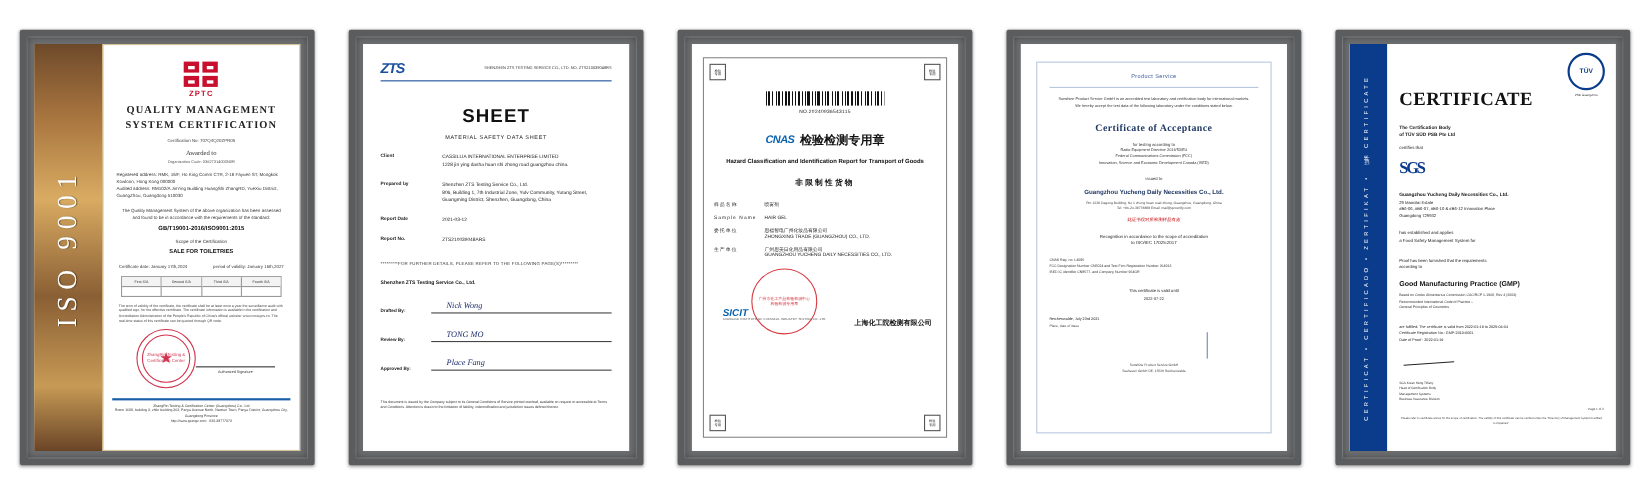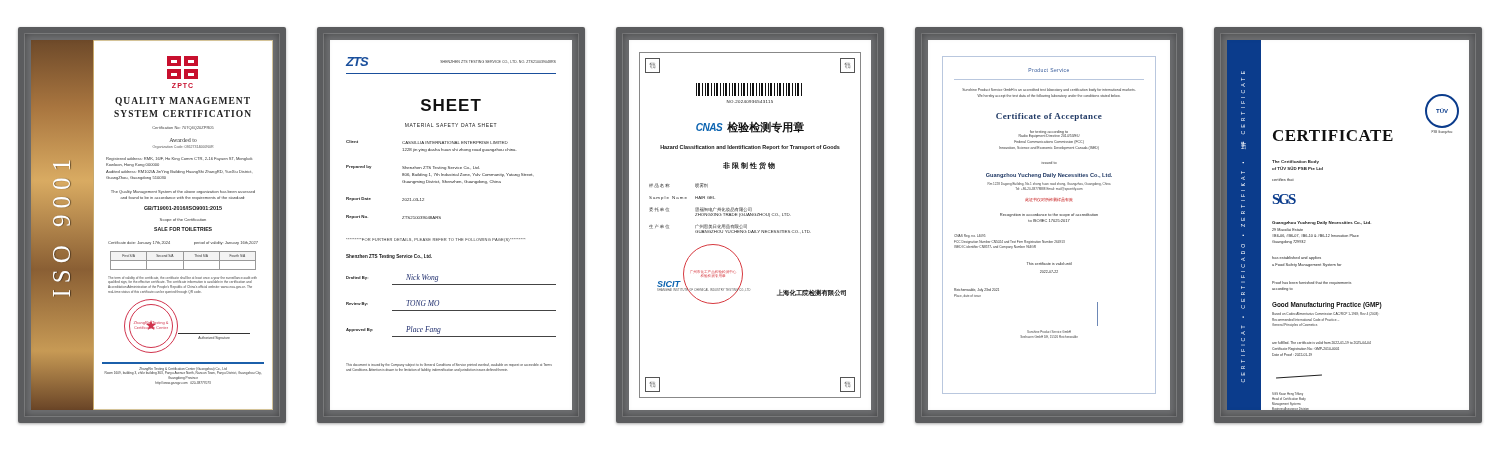--- a/index.html
+++ b/index.html
@@ -91,21 +91,21 @@
   .c2 .tophdr{display:flex;align-items:flex-start;gap:18px;border-bottom:1px solid #1a4f9c;padding-bottom:4px;}
   .zts{font-size:13px;font-weight:bold;color:#1a4f9c;font-style:italic;letter-spacing:-1px;}
   .c2 .cohdr{flex:1;text-align:right;font-size:3.6px;color:#333;padding-top:6px;}
   .c2 h1{text-align:center;font-size:17px;font-weight:bold;letter-spacing:1px;margin:22px 0 0 0;color:#111;}
   .c2 .sub{text-align:center;font-size:5px;letter-spacing:.6px;margin-top:6px;color:#222;}
   .kv{display:flex;margin-top:11px;font-size:4.4px;color:#222;}
   .kv .k{width:56px;font-weight:bold;}
   .kv .v{flex:1;line-height:1.6;}
   .c2 .dots{font-size:4px;color:#333;margin-top:16px;letter-spacing:.2px;}
   .c2 .signoff{font-size:4.6px;font-weight:bold;margin-top:12px;color:#111;}
-  .sigrow{display:flex;align-items:center;margin-top:11px;font-size:4.2px;color:#222;}
+  .sigrow{display:flex;align-items:flex-end;margin-top:11px;font-size:4.2px;color:#222;}
   .sigrow .lbl{width:46px;font-weight:bold;}
   .sigrow .ln{flex:1;border-bottom:1px solid #444;position:relative;height:14px;}
   .sigrow .hand{position:absolute;left:14px;bottom:2px;font-family:"Liberation Serif",serif;font-style:italic;font-size:7.5px;color:#1b2a6b;}
   .c2 .footer{font-size:3.2px;color:#333;line-height:1.5;margin-top:26px;}
 
   
   .c3{padding:12px 10px;box-sizing:border-box;}
   .c3 .innerbox{border:1px solid #888;width:100%;height:100%;box-sizing:border-box;padding:26px 9px;position:relative;}
   .corner{position:absolute;width:13px;height:13px;border:1px solid #555;font-size:3px;color:#333;display:flex;align-items:center;justify-content:center;text-align:center;line-height:1;}
   .corner.tl{left:5px;top:5px;}.corner.tr{right:5px;top:5px;}
@@ -152,21 +152,21 @@
   
   .c5{display:flex;}
   .c5 .band{
     width:34px;background:#0b3c8c;color:#fff;
     display:flex;align-items:center;justify-content:center;
   }
   .c5 .bandtxt{
     writing-mode:vertical-rl;transform:rotate(180deg);
     font-size:5.2px;letter-spacing:3px;line-height:1.9;text-align:center;
   }
-  .c5 .body{flex:1;padding:10px 11px 6px 11px;position:relative;box-sizing:border-box;margin-top:46px;}
+  .c5 .body{flex:1;padding:10px 11px 6px 11px;position:relative;box-sizing:border-box;}
   .tuvlogo{position:absolute;right:10px;top:8px;width:34px;text-align:center;}
   .tuvlogo .circ{width:30px;height:30px;border-radius:50%;border:2px solid #0b3c8c;color:#0b3c8c;font-size:6px;font-weight:bold;display:flex;align-items:center;justify-content:center;margin:0 auto;}
   .tuvlogo .cap{font-size:2.8px;color:#333;margin-top:2px;}
   .c5 h1{font-size:17px;font-weight:bold;letter-spacing:.5px;margin:30px 0 0 0;color:#111;font-family:"Liberation Serif",serif;}
   .c5 .cb{font-size:4.4px;color:#222;margin-top:12px;line-height:1.6;font-weight:bold;}
   .c5 .certifies{font-size:4px;color:#222;margin-top:5px;}
   .sgslogo{margin:9px 0 0 0;}
   .sgslogo .m{font-size:15px;color:#0b3c8c;font-weight:bold;font-family:"Liberation Serif",serif;letter-spacing:-2px;}
   .c5 .co{font-size:4.4px;font-weight:bold;color:#111;margin-top:11px;line-height:1.7;}
   .c5 .coaddr{font-size:3.8px;color:#222;line-height:1.7;}

